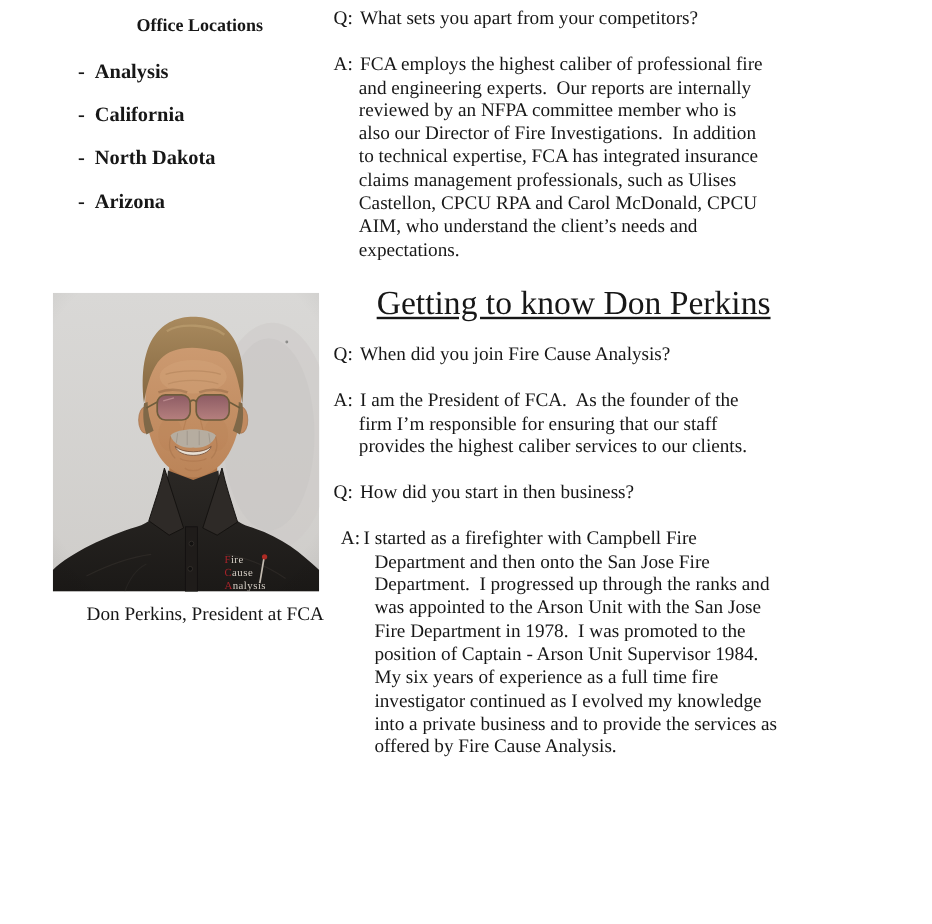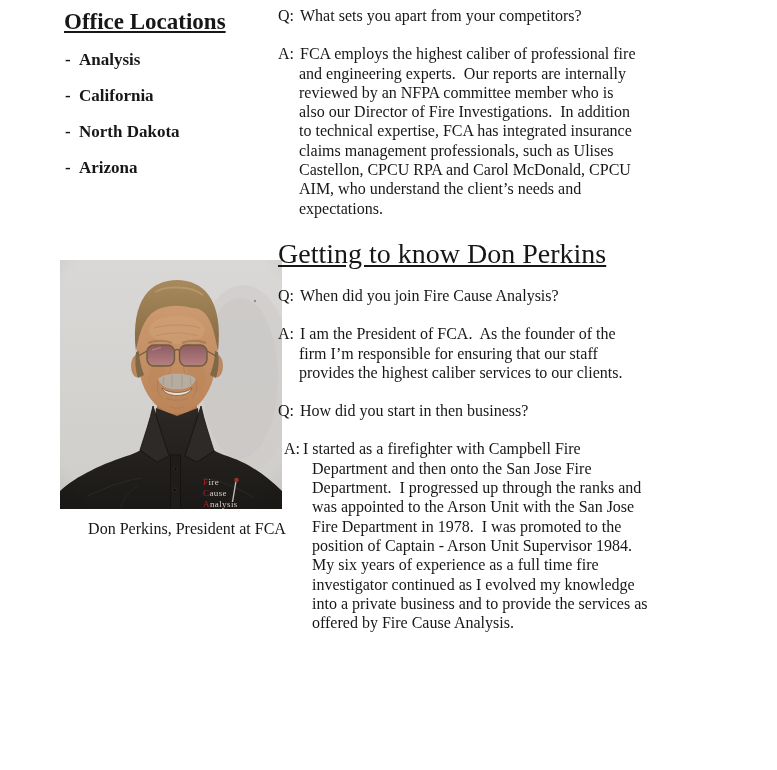--- a/index.html
+++ b/index.html
@@ -7,44 +7,44 @@
     width: 777px; height: 770px; overflow: hidden; position: relative;
     font-family: "Liberation Serif", "DejaVu Serif", serif;
     color: #171717;
     -webkit-font-smoothing: antialiased;
   }
   .page { position: relative; width: 777px; height: 770px; background: #ffffff; }
 
   
   .sidebar { position: absolute; left: 64px; top: 12px; width: 205px; }
   .sidebar-title {
-    margin: 0 0 18px 0; font-size: 23px; font-weight: bold;
-    line-height: 20px; text-decoration: underline;
+    margin: 0 0 18px 0; font-size: 15px; font-weight: bold;
+    line-height: 20px;  text-align: center;
   }
   .loc-list { list-style: none; margin: 0; padding: 0 0 0 1px; }
   .loc-item { display: flex; font-size: 17px; font-weight: bold; line-height: 19px; margin-bottom: 17px; }
   .loc-dash { display: inline-block; width: 14px; flex: 0 0 14px; }
 
-  .photo-fig { position: absolute; left: 44px; top: 244px; width: 254px; margin: 16px; }
+  .photo-fig { position: absolute; left: 44px; top: 244px; width: 254px; margin: 0; }
   .photo-svg { display: block; width: 222px; height: 249px; }
   .photo-caption { margin-top: 10px; text-align: center; font-size: 16px; line-height: 19px; }
 
   
   .main { position: absolute; left: 278px; top: 6px; width: 400px; }
   .qa {
     margin: 0 0 19px 0; padding-left: 21px;
     font-size: 16px; line-height: 19.3px;
   }
   .qa-marker { display: inline-block; width: 22px; margin-left: -21px; vertical-align: baseline; }
   .qa-text { white-space: pre-wrap; }
   .qa--deep { padding-left: 28px; margin-left: 6px; }
   .qa--deep .qa-marker { width: 19px; margin-left: -28px; }
   .section-heading {
     margin: 0 0 16px 0; font-size: 28px; font-weight: normal;
-    line-height: 33px; text-align: left; text-decoration: underline;
+    line-height: 33px; text-align: center; text-decoration: underline;
   }
 </style>
 </head>
 <body>
 
 <div class="page">
 
   <div class="sidebar">
     <h3 class="sidebar-title">Office Locations</h3>
     <ul class="loc-list">

